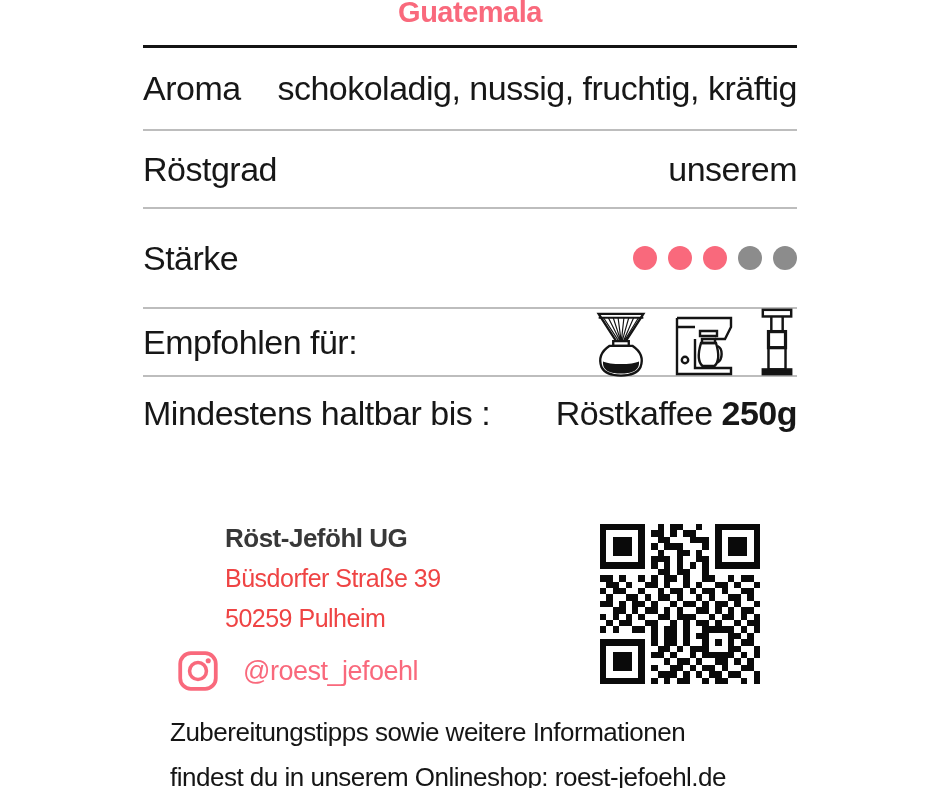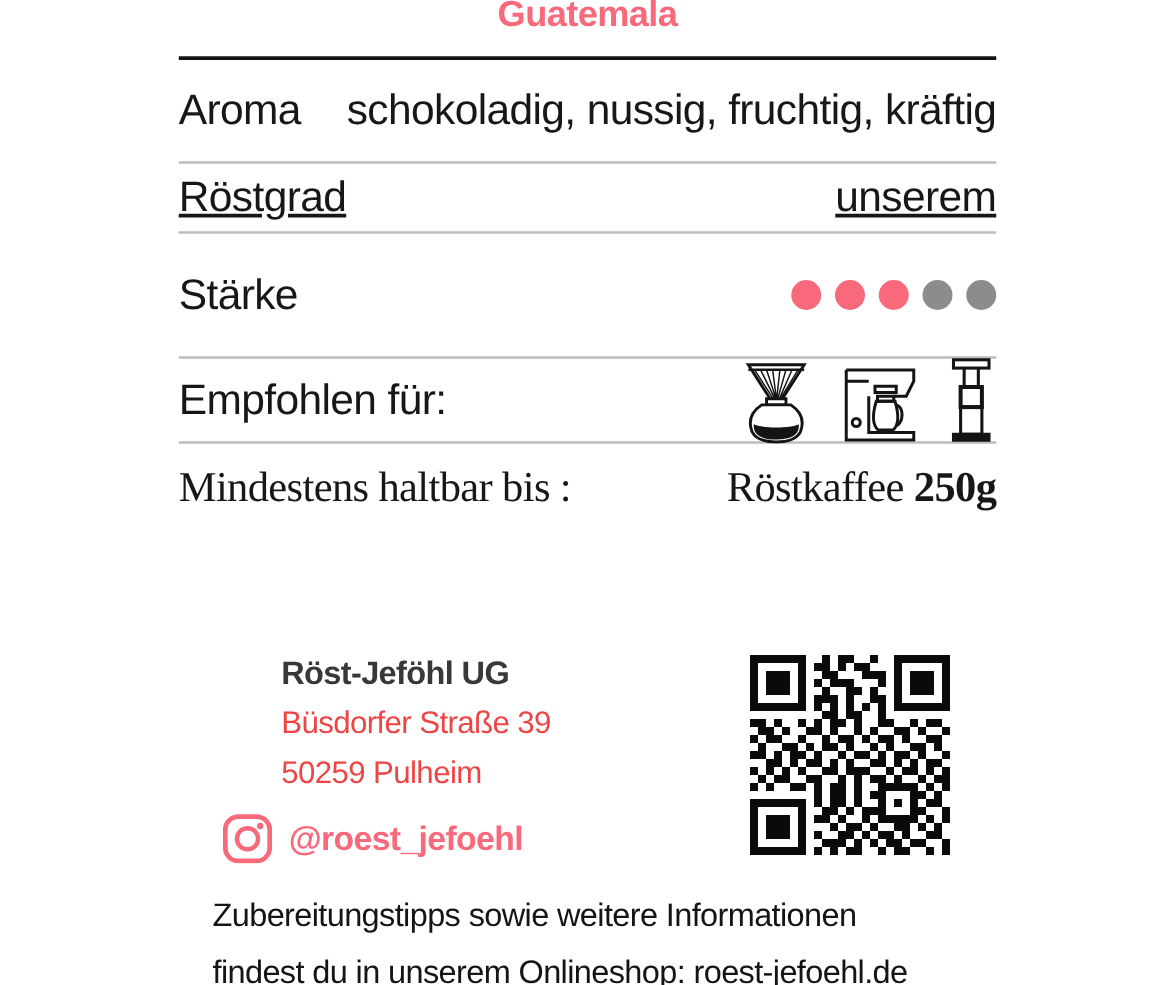--- a/index.html
+++ b/index.html
@@ -10,34 +10,34 @@
   .title{
     position:absolute;top:-4px;left:0;right:0;text-align:center;
     font-size:29px;font-weight:700;color:var(--accent,#F9697C);
   }
   .rule{position:absolute;left:143px;top:45px;width:654px;height:3px;background:#141414;}
   .spec-table{position:absolute;left:143px;top:48px;width:654px;}
   .spec-row{
     box-sizing:border-box;display:flex;align-items:center;justify-content:space-between;
     border-bottom:2px solid #bdbdbd;font-size:34px;
   }
-  .spec-row.last{border-bottom:none;font-family:Liberation Serif, serif;}
-  .r1{height:83px;}.r2{height:56px;text-decoration:underline;}.r3{height:100px;}.r4{height:68px;}.r5{height:72px;}
+  .spec-row.last{border-bottom:none;}
+  .r1{height:83px;}.r2{height:78px;}.r3{height:100px;}.r4{height:68px;}.r5{height:72px;}
   .spec-label{white-space:nowrap;}
   .spec-value{white-space:nowrap;text-align:right;}
   .dots{display:flex;gap:11px;align-items:center;}
   .dot{width:24px;height:24px;border-radius:50%;display:inline-block;}
   .brew-icons{display:flex;align-items:flex-end;gap:24px;padding-right:2px;}
   .brew-icons svg{display:block;}
   .bold{font-weight:700;text-align:right;}
   .company{position:absolute;left:181px;top:518px;margin-left:44px;}
   .company-name{font-size:26px;font-weight:700;color:#383838;line-height:40px;}
   .company-line{font-size:25px;color:#ef4444;line-height:40px;}
   .insta{position:absolute;left:178px;top:651px;display:flex;align-items:center;gap:13px;}
-  .insta-handle{font-size:27px;font-weight:700;color:var(--accent,#F9697C);}
+  .insta-handle{font-size:27px;font-weight:400;color:var(--accent,#F9697C);margin-left:12px;}
   .qr{position:absolute;left:600px;top:524px;width:160px;height:160px;}
   .footer{position:absolute;left:170px;top:710px;font-size:26px;line-height:45px;color:#151515;}
 </style>
 </head>
 <body>
 
 <div class="sheet">
 
   <div class="title">Guatemala</div>
   <div class="rule"></div>

